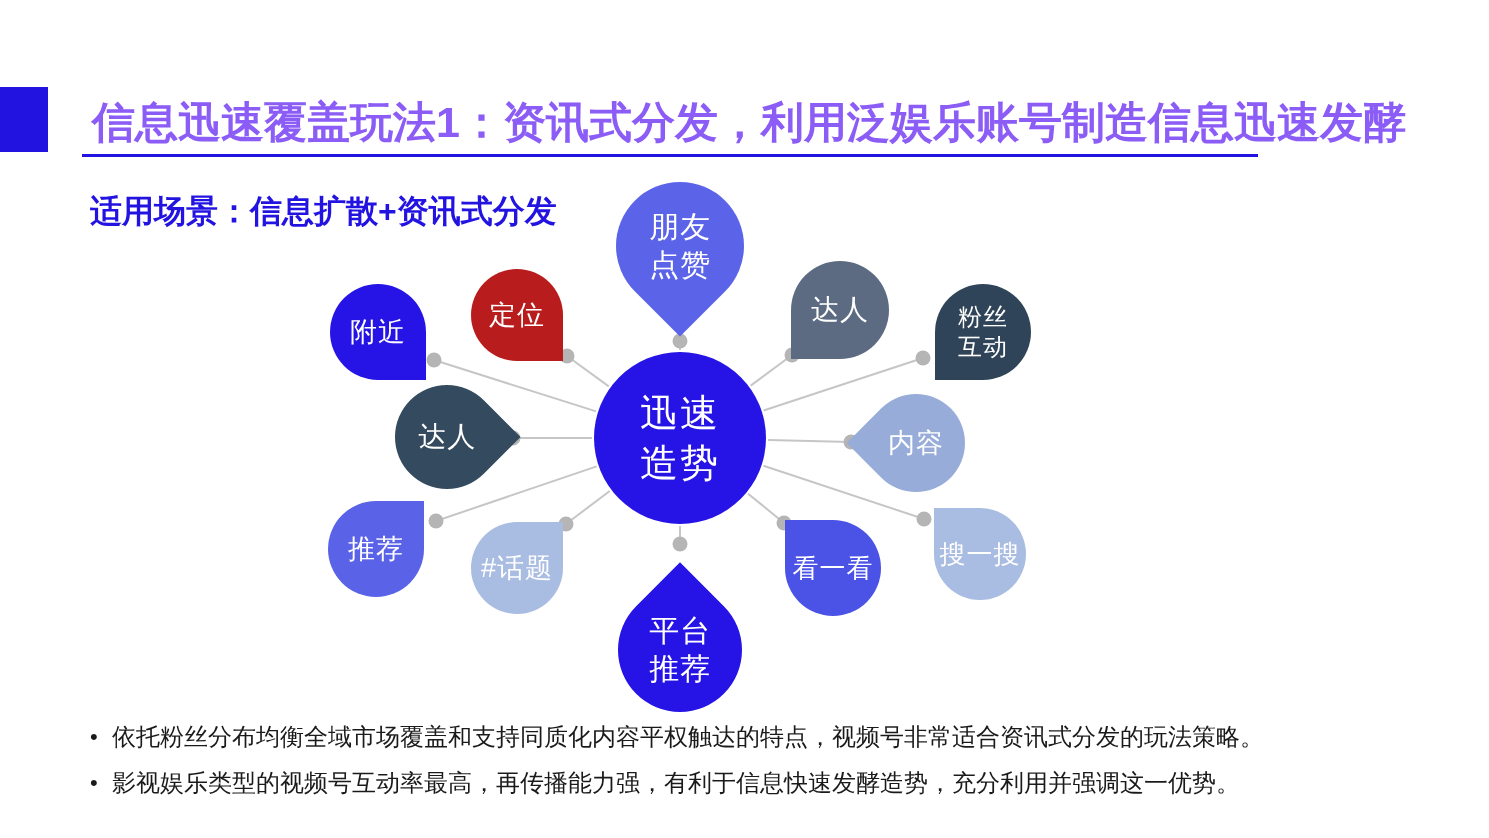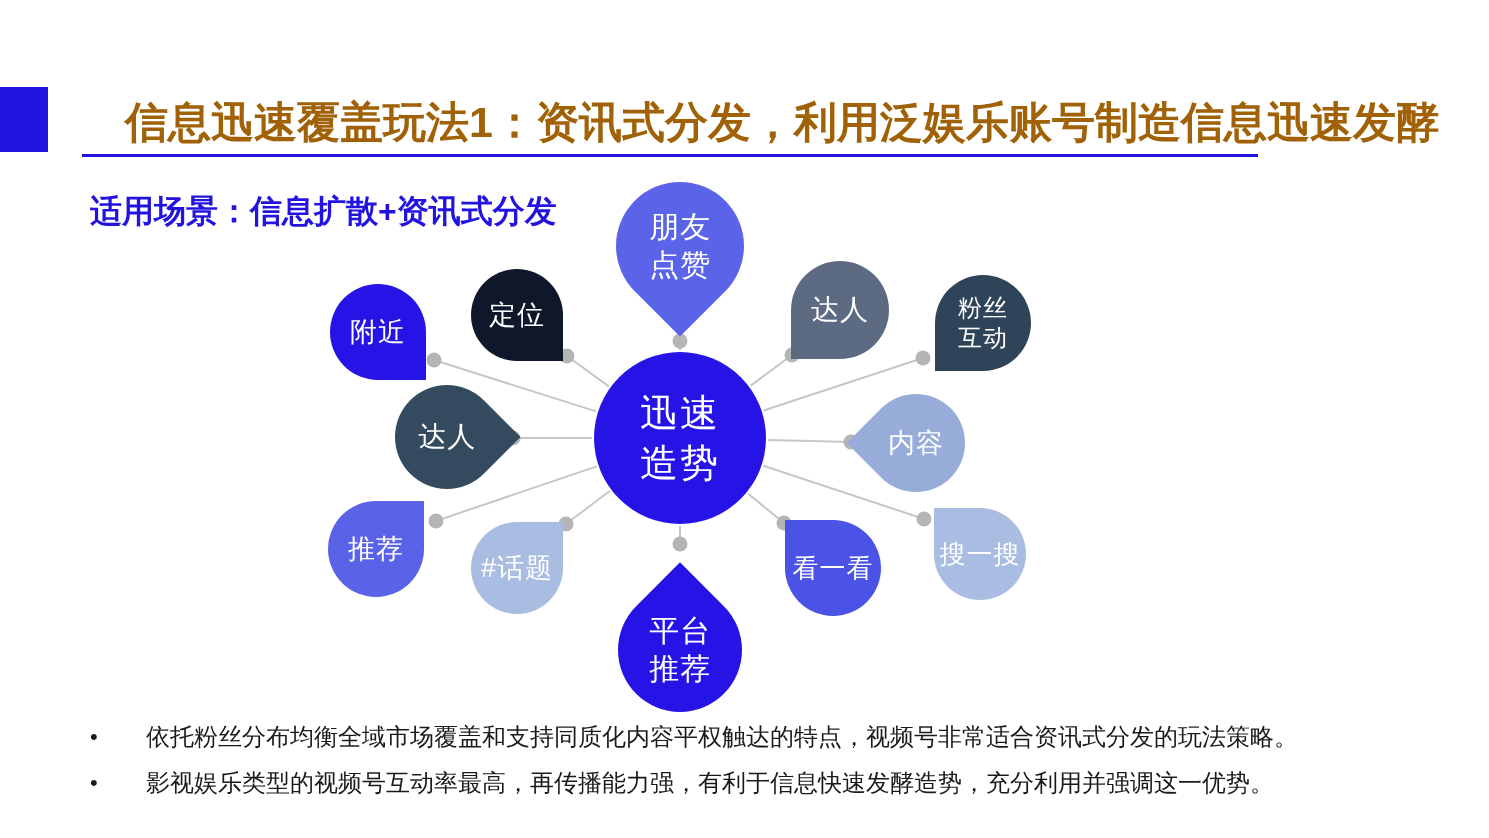--- a/index.html
+++ b/index.html
@@ -37,30 +37,30 @@
   .node {
     position: absolute; display: flex; align-items: center; justify-content: center;
     color: #ffffff; text-align: center; z-index: 2;
   }
   .node .node-label { line-height: 1.26; letter-spacing: 1px; }
 
   
   .bullet-list { position: absolute; left: 90px; top: 720px; width: 1330px; }
   .bullet-item { display: flex; align-items: flex-start; margin-bottom: 13px; color: #1a1a1a; }
   .bullet-marker { width: 22px; font-size: 22px; line-height: 33px; color: #1a1a1a; flex: 0 0 auto; }
-  .bullet-text { margin-left: 34px; font-size: 24px; line-height: 33px; }
+  .bullet-text { font-size: 24px; line-height: 33px; }
 </style>
 </head>
 <body>
 
 <div class="slide">
 
   <div class="accent-square" style="background: rgb(34, 19, 224);"></div>
 
-  <div class="page-title" style="color: #a16207; text-align: center;">信息迅速覆盖玩法1：资讯式分发，利用泛娱乐账号制造信息迅速发酵</div>
+  <div class="page-title" style="color: #8b5cf6;">信息迅速覆盖玩法1：资讯式分发，利用泛娱乐账号制造信息迅速发酵</div>
 
   <div class="title-underline" style="background: rgb(34, 19, 224);"></div>
 
   <div class="subtitle" style="color: rgb(34, 19, 224);">适用场景：信息扩散+资讯式分发</div>
 
   <div class="diagram">
     <svg class="connector-layer" id="connector-layer" width="1489" height="838">
         <line x1="680" y1="350" x2="680" y2="341" stroke="#c6c6c6" stroke-width="2"></line>
         <line x1="596.11570388246" y1="411.4025402554141" x2="434" y2="360" stroke="#c6c6c6" stroke-width="2"></line>
         <line x1="608.7767521181851" y1="386.315873218506" x2="567" y2="356" stroke="#c6c6c6" stroke-width="2"></line>
@@ -91,36 +91,36 @@
       <span>迅速</span>
       <span>造势</span>
     </div>
 
   <div class="node" style="left: 616px; top: 182px; height: 128px; width: 128px; background: rgb(91, 100, 233); border-radius: 50% 50% 0px; transform: rotate(45deg);">
         <div class="node-label" style="font-size: 30px; transform: rotate(-45deg);">朋友<br>点赞</div>
       </div>
       <div class="node" style="left: 330px; top: 284px; height: 96px; width: 96px; background: rgb(38, 20, 230); border-radius: 50% 50% 0px; transform: rotate(0deg);">
         <div class="node-label" style="font-size: 27px; transform: rotate(0deg);">附近</div>
       </div>
-      <div class="node" style="left: 471px; top: 269px; height: 92px; width: 92px; background: #0f172a; border-radius: 50% 50% 0px; transform: rotate(0deg);">
+      <div class="node" style="left: 471px; top: 269px; height: 92px; width: 92px; background: #b91c1c; border-radius: 50% 50% 0px; transform: rotate(0deg);">
         <div class="node-label" style="font-size: 27px; transform: rotate(0deg);">定位</div>
       </div>
       <div class="node" style="left: 395px; top: 385px; height: 104px; width: 104px; background: rgb(52, 74, 94); border-radius: 50% 0px 50% 50%; transform: rotate(45deg);">
         <div class="node-label" style="font-size: 28px; transform: rotate(-45deg);">达人</div>
       </div>
       <div class="node" style="left: 328px; top: 501px; height: 96px; width: 96px; background: rgb(90, 98, 232); border-radius: 50% 0px 50% 50%; transform: rotate(0deg);">
         <div class="node-label" style="font-size: 27px; transform: rotate(0deg);">推荐</div>
       </div>
       <div class="node" style="left: 471px; top: 522px; height: 92px; width: 92px; background: rgb(169, 188, 225); border-radius: 50% 0px 50% 50%; transform: rotate(0deg);">
         <div class="node-label" style="font-size: 27px; transform: rotate(0deg);">#话题</div>
       </div>
       <div class="node" style="left: 791px; top: 261px; height: 98px; width: 98px; background: rgb(93, 107, 130); border-radius: 50% 50% 50% 0px; transform: rotate(0deg);">
         <div class="node-label" style="font-size: 28px; transform: rotate(0deg);">达人</div>
       </div>
-      <div class="node" style="left: 935px; top: 275px; height: 96px; width: 96px; background: rgb(47, 68, 89); border-radius: 50% 50% 50% 0px; transform: rotate(0deg);">
+      <div class="node" style="left: 935px; top: 284px; height: 96px; width: 96px; background: rgb(47, 68, 89); border-radius: 50% 50% 50% 0px; transform: rotate(0deg);">
         <div class="node-label" style="font-size: 24px; transform: rotate(0deg);">粉丝<br>互动</div>
       </div>
       <div class="node" style="left: 867px; top: 394px; height: 98px; width: 98px; background: rgb(151, 172, 217); border-radius: 50% 50% 50% 0px; transform: rotate(45deg);">
         <div class="node-label" style="font-size: 27px; transform: rotate(-45deg);">内容</div>
       </div>
       <div class="node" style="left: 934px; top: 508px; height: 92px; width: 92px; background: rgb(169, 188, 225); border-radius: 0px 50% 50%; transform: rotate(0deg);">
         <div class="node-label" style="font-size: 26px; transform: rotate(0deg);">搜一搜</div>
       </div>
       <div class="node" style="left: 785px; top: 520px; height: 96px; width: 96px; background: rgb(75, 83, 230); border-radius: 0px 50% 50%; transform: rotate(0deg);">
         <div class="node-label" style="font-size: 26px; transform: rotate(0deg);">看一看</div>

